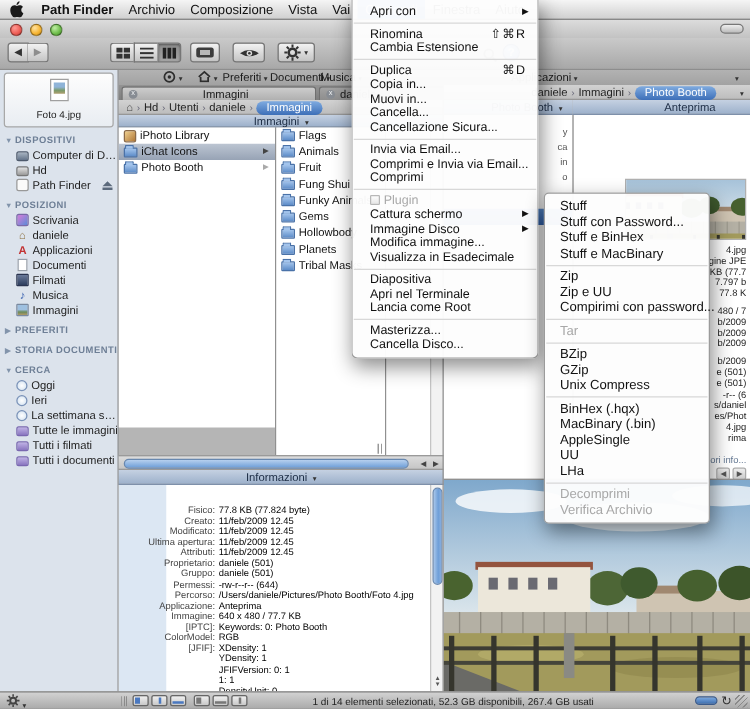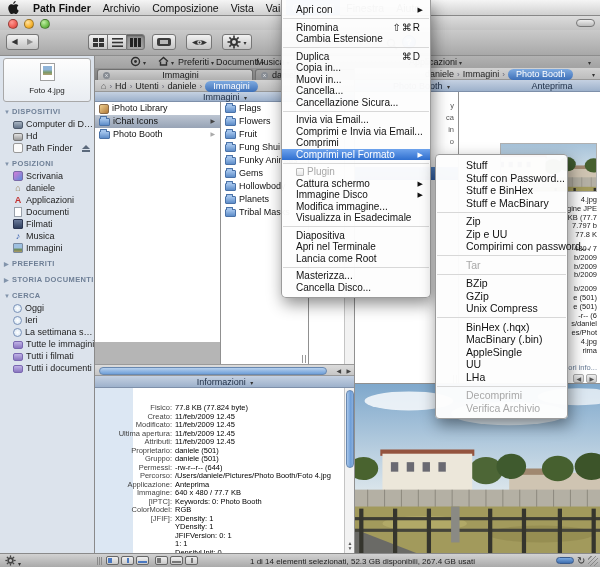--- a/index.html
+++ b/index.html
@@ -133,21 +133,21 @@
     background:linear-gradient(90deg,#a8c6ea,#6f9fd8 60%,#88aede);border:1px solid #6888b0}
   .sbarrows{position:absolute;font-size:5px;color:#555;text-align:center;width:10px;line-height:5px}
 
   
   .menupanel{position:absolute;background:rgba(253,253,253,.97);border:1px solid #9b9b9b;
     box-shadow:2px 6px 16px rgba(0,0,0,.45);padding:4px 0;z-index:50}
   #ctxmenu{left:281px;top:0;width:150px;border-top:none;border-radius:0 0 5px 5px}
   #submenu{left:435px;top:154px;width:133px;border-radius:4px}
   .mitem{position:relative;height:11.5px;line-height:11.5px;font-size:10px;color:#111;
     padding:0 9px 0 14px;white-space:nowrap}
-  #submenu .mitem{height:12.5px;line-height:12.5px;font-size:10.5px;padding-left:30px}
+  #submenu .mitem{height:12.5px;line-height:12.5px;font-size:10.5px;padding-left:12px}
   .mitem.hl{background:linear-gradient(#6ea3ec,#2f6fd0);color:#fff}
   .mitem.dis{color:#a8a8a8}
   .mitem .short{float:right;letter-spacing:1px;color:inherit}
   .mitem .subarr{position:absolute;right:7px;top:0;font-size:7px}
   .mitem .chk{display:inline-block;width:8px;height:8px;border:1px solid #b8b8b8;
     background:linear-gradient(#fdfdfd,#e6e6e6);margin-right:3px;vertical-align:-1px;border-radius:1px}
   .msep{border-top:1px solid #d8d8d8;margin:2.5px 1px}
 
   
   #statusbar{position:absolute;top:537px;left:0;width:600px;height:14px;
@@ -491,21 +491,21 @@
         </div>
       </div>
     <div class="divider-v" style="left:220px;top:86px;height:262px"></div>
     <div class="abs" style="left:221px;top:86px;width:87px;height:262px;background:#fff" id="col2">
         <div class="crow">
           <span class="ic ic-folder"></span>
           <span class="lbl">Flags</span>
         </div>
         <div class="crow">
           <span class="ic ic-folder"></span>
-          <span class="lbl">Flowers</span>
+          <span class="lbl">Animals</span>
         </div>
         <div class="crow">
           <span class="ic ic-folder"></span>
           <span class="lbl">Fruit</span>
         </div>
         <div class="crow">
           <span class="ic ic-folder"></span>
           <span class="lbl">Fung Shui</span>
         </div>
         <div class="crow">
@@ -727,21 +727,20 @@
       <div class="msep"></div>
       <div class="mitem"><span class="short">⌘D</span><span>Duplica</span></div>
       <div class="mitem"><span>Copia in...</span></div>
       <div class="mitem"><span>Muovi in...</span></div>
       <div class="mitem"><span>Cancella...</span></div>
       <div class="mitem"><span>Cancellazione Sicura...</span></div>
       <div class="msep"></div>
       <div class="mitem"><span>Invia via Email...</span></div>
       <div class="mitem"><span>Comprimi e Invia via Email...</span></div>
       <div class="mitem"><span>Comprimi</span></div>
-      <div class="mitem hl"><span>Comprimi nel Formato</span><span class="subarr">▶</span></div>
       <div class="msep"></div>
       <div class="mitem dis"><span class="chk"></span><span>Plugin</span></div>
       <div class="mitem"><span>Cattura schermo</span><span class="subarr">▶</span></div>
       <div class="mitem"><span>Immagine Disco</span><span class="subarr">▶</span></div>
       <div class="mitem"><span>Modifica immagine...</span></div>
       <div class="mitem"><span>Visualizza in Esadecimale</span></div>
       <div class="msep"></div>
       <div class="mitem"><span>Diapositiva</span></div>
       <div class="mitem"><span>Apri nel Terminale</span></div>
       <div class="mitem"><span>Lancia come Root</span></div>

